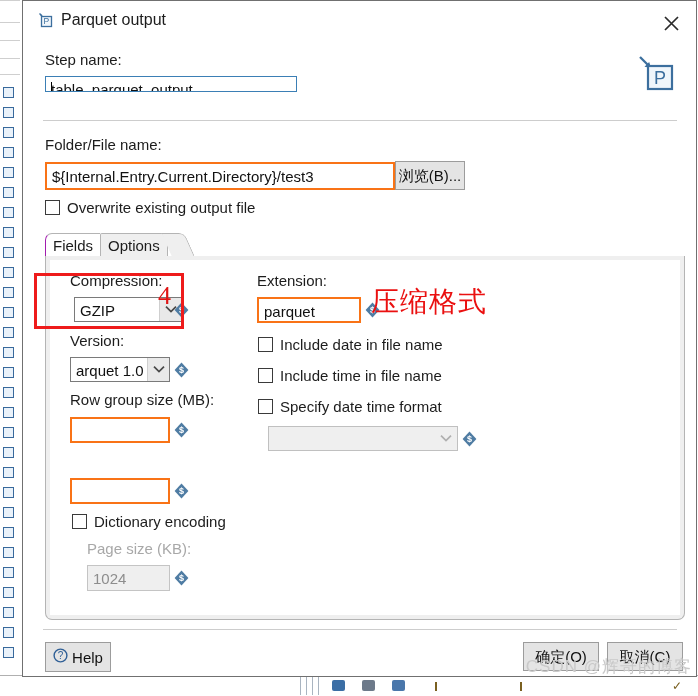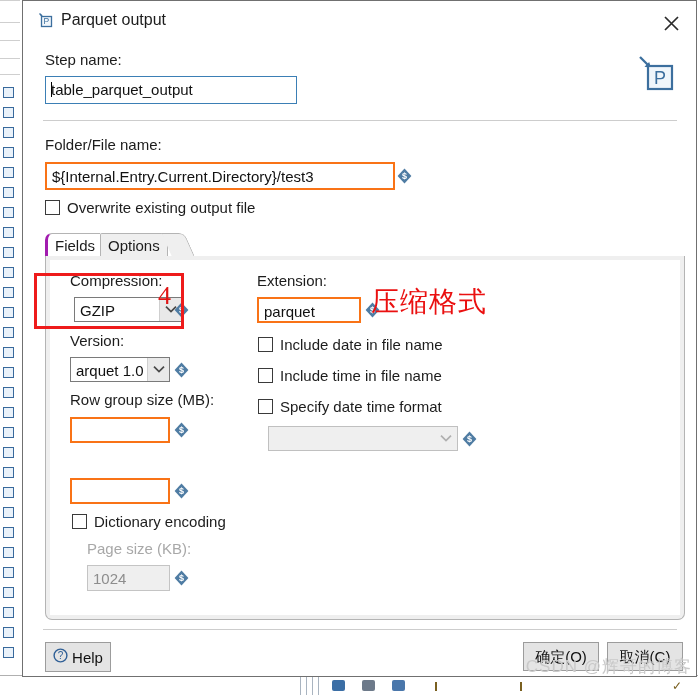--- a/index.html
+++ b/index.html
@@ -300,21 +300,21 @@
     font-size: 15px;
     color: #1c1c1c;
     padding: 1px 7px 0 7px;
     line-height: 22px;
     cursor: pointer;
     white-space: nowrap;
   }
   .tab.inactive {
     background: #ffffff;
     border-top: 1px solid #b4b4b4;
-    border-left: 3px solid #a21caf;
+    border-left: 1px solid #a21caf;
     border-top-left-radius: 7px;
   }
   .tab.active {
     background: #efefef;
     border-top: 1px solid #b4b4b4;
     border-left: 1px solid #b4b4b4;
     border-right: 1px solid #b4b4b4;
     border-top-left-radius: 2px;
   }
   .tab-tail {
@@ -510,21 +510,21 @@
       </span>
       <div class="title-text">Parquet output</div>
       <div class="close-btn">
         <svg width="17" height="17" viewBox="0 0 17 17">
           <path d="M2 2 L15 15 M15 2 L2 15" stroke="#2a2a2a" stroke-width="1.7" fill="none"></path>
         </svg>
       </div>
     </div>
 
     <div class="lbl" style="left:22px; top:50px;">Step name:</div>
-    <div class="txtbox focused" style="left:22px; top:75px; width:252px; height:28px;"><span class="caret"></span><span>table_parquet_output</span></div>
+    <div class="txtbox focused" style="left:22px; top:75px; width:252px; height:16px;"><span class="caret"></span><span>table_parquet_output</span></div>
 
     <span class="step-icon-big">
       <svg width="42" height="38" viewBox="0 0 42 38">
         <path d="M4 3 L14 13" stroke="#3c6f9e" stroke-width="2.3" fill="none"></path>
         <path d="M15 14 L8.5 12.8 L13.2 8 Z" fill="#3c6f9e"></path>
         <rect x="12" y="12" width="24" height="23" fill="#f0f6fb" stroke="#3c6f9e" stroke-width="2.2"></rect>
         <text x="24" y="30" font-size="18" font-family="Liberation Sans, sans-serif" fill="#3c6f9e" text-anchor="middle">P</text>
       </svg>
     </span>
 
@@ -533,20 +533,21 @@
     <div class="lbl" style="left:22px; top:135px;">Folder/File name:</div>
     <div class="txtbox" style="left:22px; top:161px; width:350px; height:28px;"><span>${Internal.Entry.Current.Directory}/test3</span></div>
 
     <span style="position:absolute; left:374px; top:167px;">
       <svg width="15" height="16" viewBox="0 0 15 16">
         <path d="M7.5 0.6 L14.4 8 L7.5 15.4 L0.6 8 Z" fill="#4f7ca3"></path>
         <text x="7.5" y="11.4" font-size="9" font-weight="bold" font-family="Liberation Sans, sans-serif" fill="#ffffff" text-anchor="middle">$</text>
       </svg>
     </span>
 
+    <div class="btn btn-cn" style="left:372px; top:160px; width:70px; height:29px; line-height:27px;">浏览(B)...</div>
 
     <div class="cbrow" style="left:22px; top:198px;">
       <span class="cbox"></span>
       <span class="cbl">Overwrite existing output file</span>
     </div>
 
     <div class="tabfolder">
 
       <div class="tabstrip">
         <div class="tab inactive" style="left:0px; width:55px;">Fields</div>

